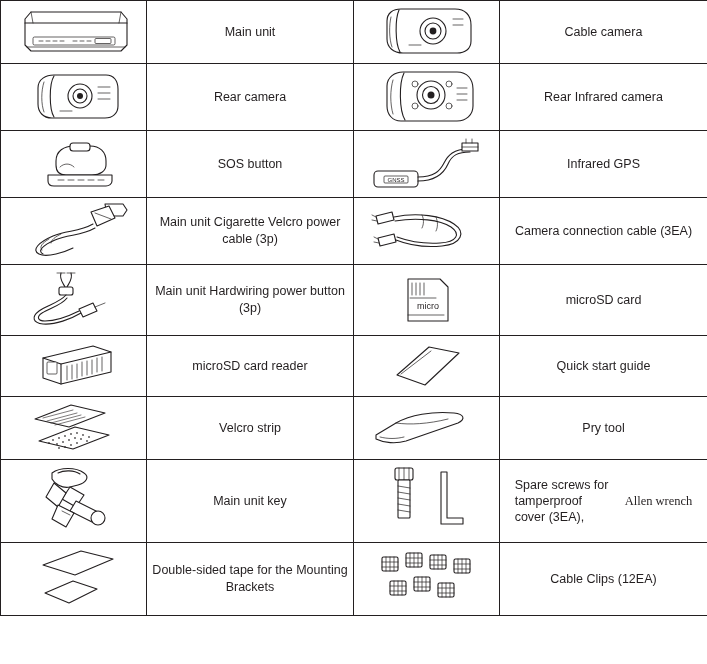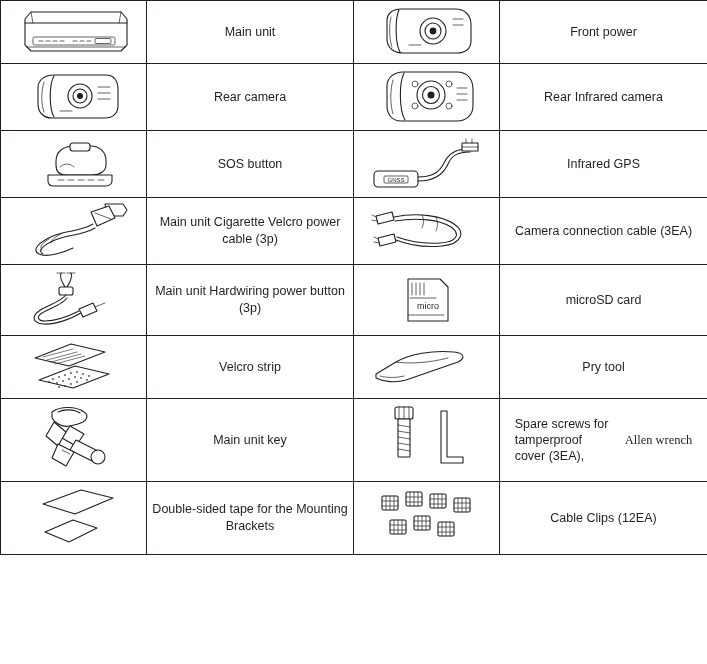--- a/index.html
+++ b/index.html
@@ -103,21 +103,21 @@
         <path class="fillw" d="M20 20 C20 12 26 8 34 8 L88 8 C98 8 104 14 104 24 L104 40 C104 48 98 52 90 52 L36 52 C26 52 20 46 20 38 Z"></path>
         <path class="ln" d="M32 9 C28 18 28 42 33 51"></path>
         <path class="ln-thin" d="M24 16 C22 24 22 38 25 46"></path>
         <circle class="fillw" cx="66" cy="30" r="13"></circle>
         <circle class="ln" cx="66" cy="30" r="8"></circle>
         <circle class="fillk" cx="66" cy="30" r="3.4"></circle>
         <path class="ln-thin" d="M86 18 L96 18 M86 24 L96 24"></path>
         <path class="ln-thin" d="M42 44 L54 44"></path>
       </svg>
     </td>
-    <td class="label-cell">Front power</td>
+    <td class="label-cell">Cable camera</td>
   </tr>
 
   <tr>
     <td class="img-cell">
       <svg width="120" height="62" viewBox="0 0 120 62">
         <path class="fillw" d="M24 22 C24 13 32 9 40 9 L92 9 C100 9 104 15 104 23 L104 40 C104 47 99 52 91 52 L38 52 C29 52 24 46 24 38 Z"></path>
         <path class="ln" d="M40 10 C35 18 35 43 40 51"></path>
         <path class="ln-thin" d="M30 16 C27 25 27 38 30 46"></path>
         <circle class="fillw" cx="66" cy="30" r="12"></circle>
         <circle class="ln" cx="66" cy="30" r="7"></circle>
@@ -218,20 +218,39 @@
         <path class="fillw" d="M36 10 L68 10 L76 18 L76 52 L36 52 Z"></path>
         <path class="ln-thin" d="M40 14 L40 26 M44 14 L44 26 M48 14 L48 26 M52 14 L52 26"></path>
         <path class="ln-thin" d="M38 29 L64 29"></path>
         <text x="56" y="40" font-size="9" text-anchor="middle" fill="#231f20" font-family="Liberation Sans, sans-serif">micro</text>
         <path class="ln-thin" d="M36 46 L72 46"></path>
       </svg>
     </td>
     <td class="label-cell">microSD card</td>
   </tr>
 
+  <tr>
+    <td class="img-cell">
+      <svg width="130" height="60" viewBox="0 0 130 60">
+        <path class="fillw" d="M34 22 L84 10 L102 16 L102 36 L52 48 L34 42 Z"></path>
+        <path class="ln" d="M34 22 L52 28 L52 48"></path>
+        <path class="ln" d="M52 28 L102 16"></path>
+        <rect class="fillw-thin" x="38" y="26" width="10" height="12" rx="1"></rect>
+        <path class="ln-thin" d="M58 30 L58 44 M63 29 L63 43 M68 28 L68 42 M73 26 L73 40 M78 25 L78 39 M83 24 L83 38 M88 22 L88 36 M93 21 L93 35"></path>
+      </svg>
+    </td>
+    <td class="label-cell">microSD card reader</td>
+    <td class="img-cell">
+      <svg width="120" height="58" viewBox="0 0 120 58">
+        <path class="fillw" d="M30 38 L62 10 L92 16 L58 48 Z"></path>
+        <path class="ln-thin" d="M34 37 L64 14"></path>
+      </svg>
+    </td>
+    <td class="label-cell">Quick start guide</td>
+  </tr>
 
   <tr>
     <td class="img-cell">
       <svg width="130" height="62" viewBox="0 0 130 62">
         <path class="fillw" d="M26 22 L62 8 L96 16 L60 30 Z"></path>
         <path class="fillw" d="M30 44 L66 30 L100 38 L64 52 Z"></path>
         <g class="ln-thin" opacity="0.85">
           <path d="M34 21 L64 13 M38 24 L68 16 M42 26 L72 18 M46 28 L76 20"></path>
         </g>
         <g class="fillk" opacity="0.8">

